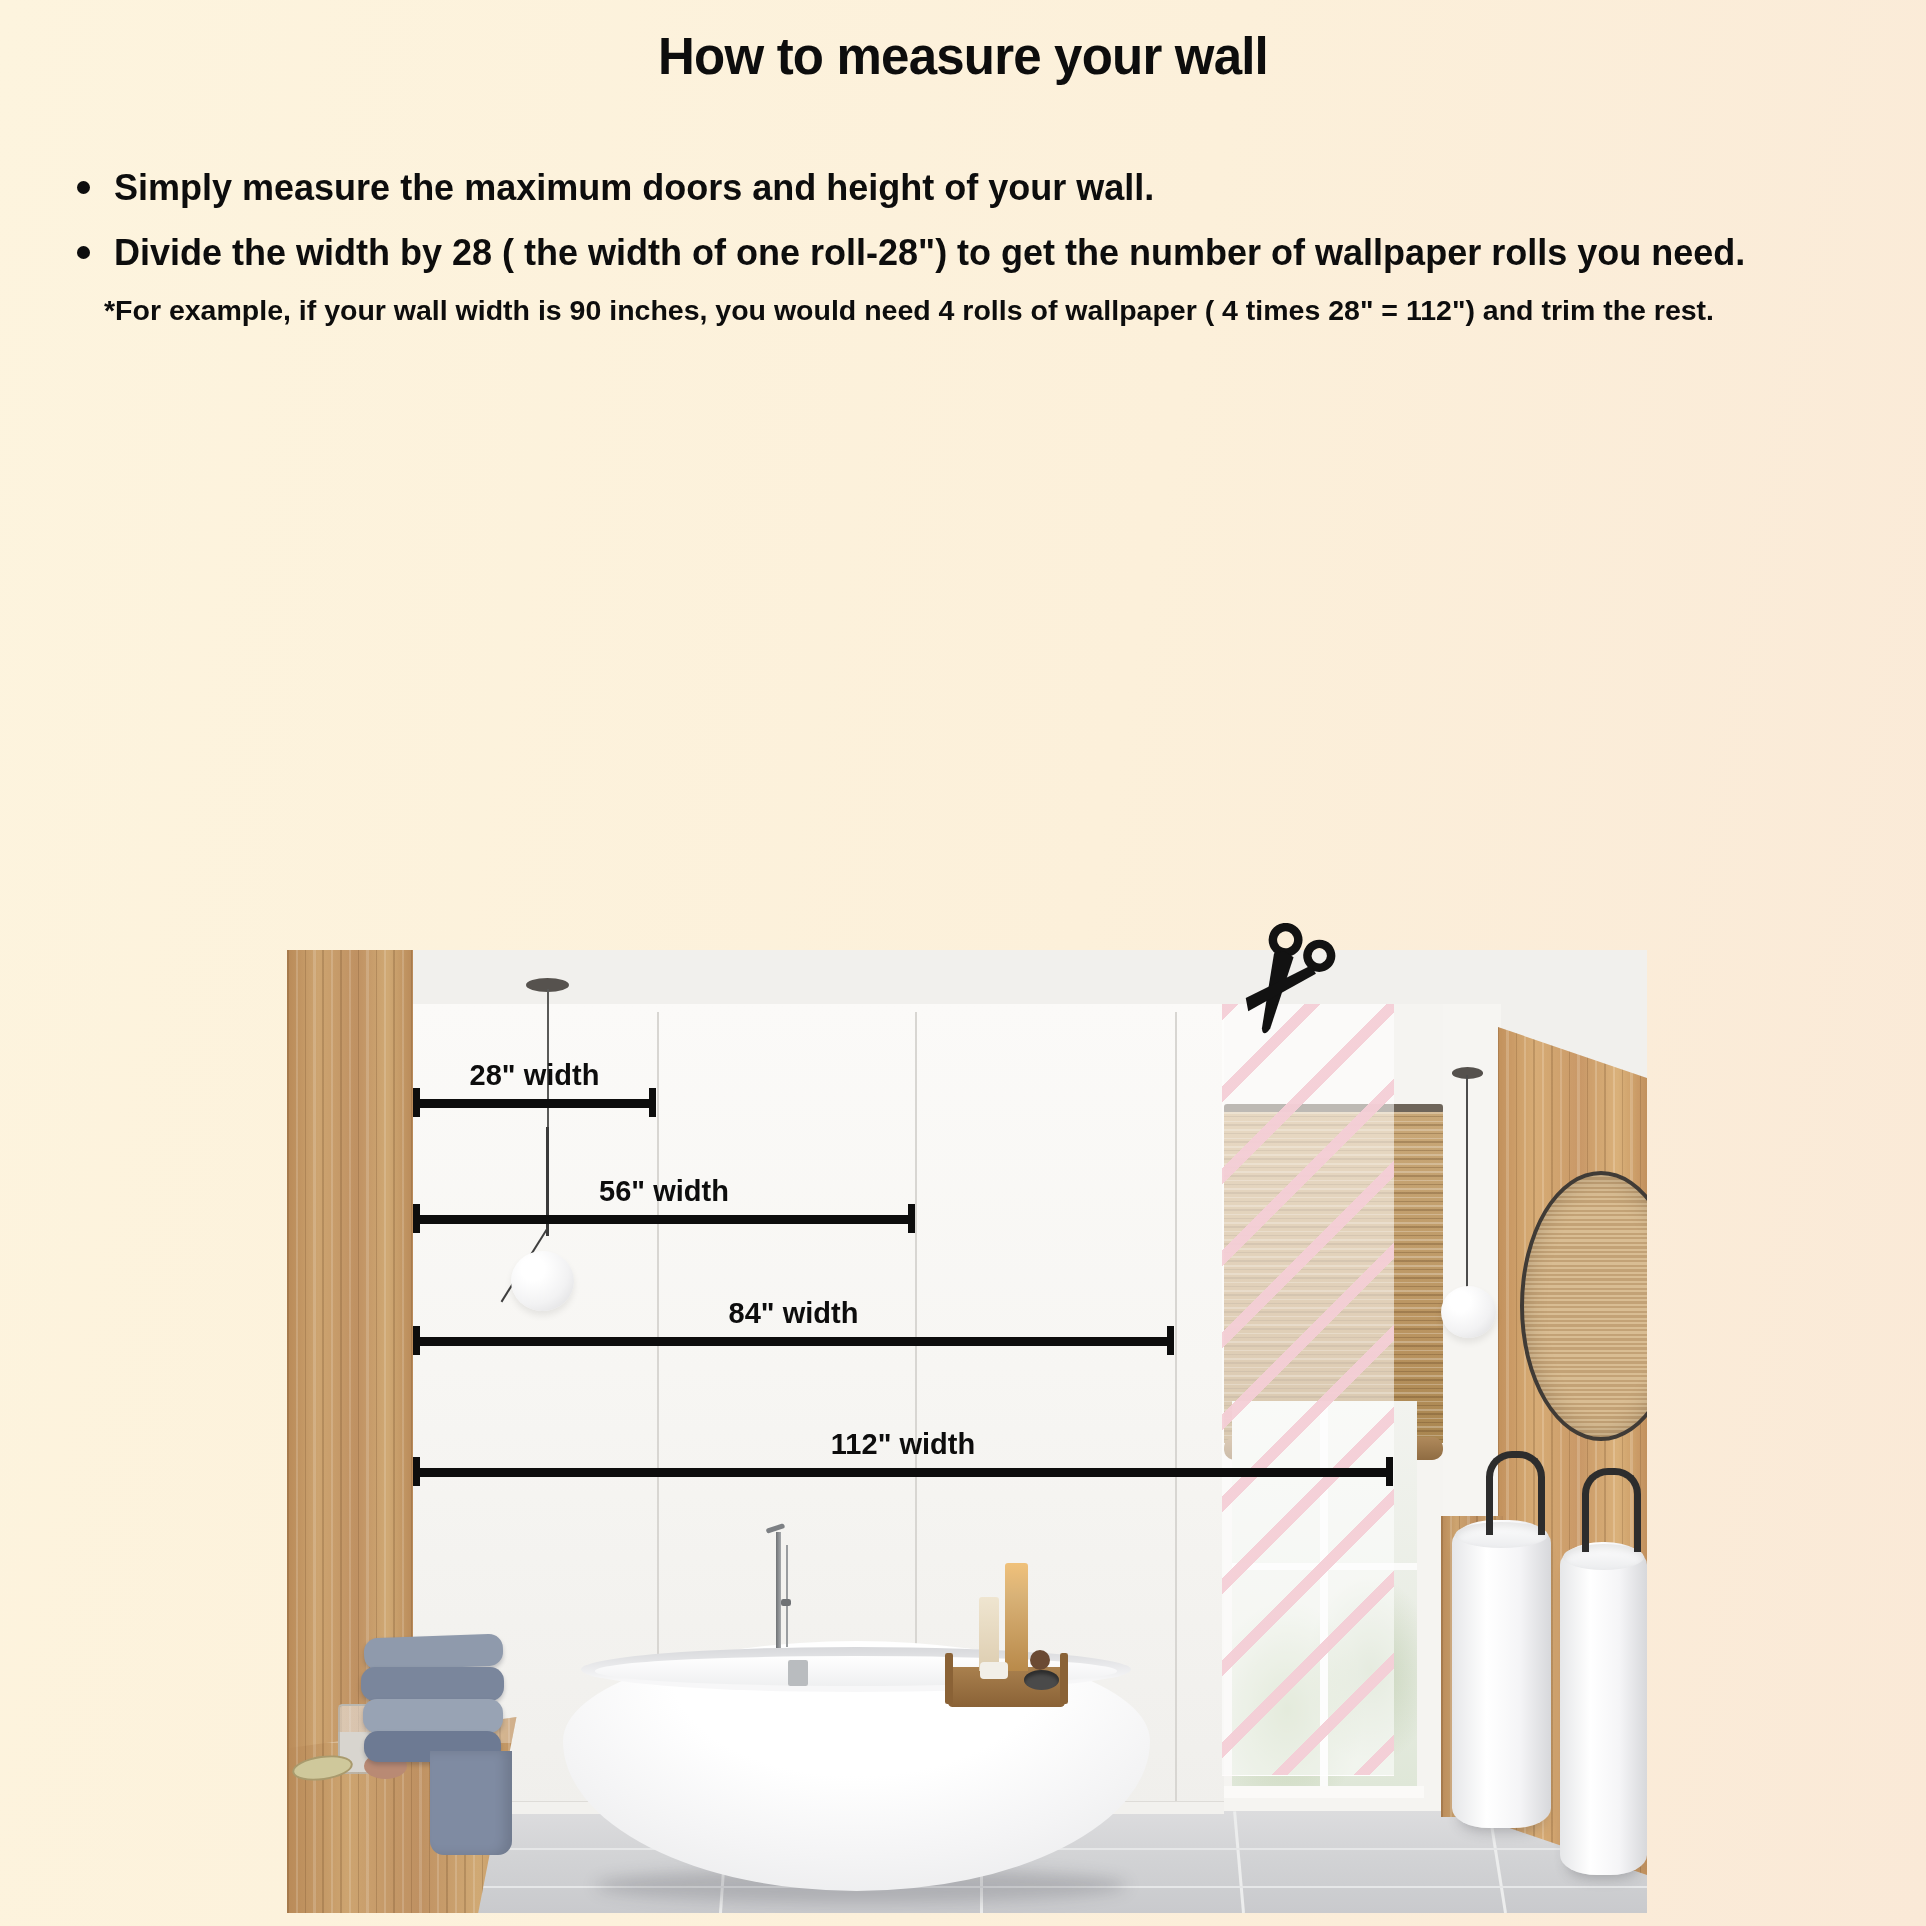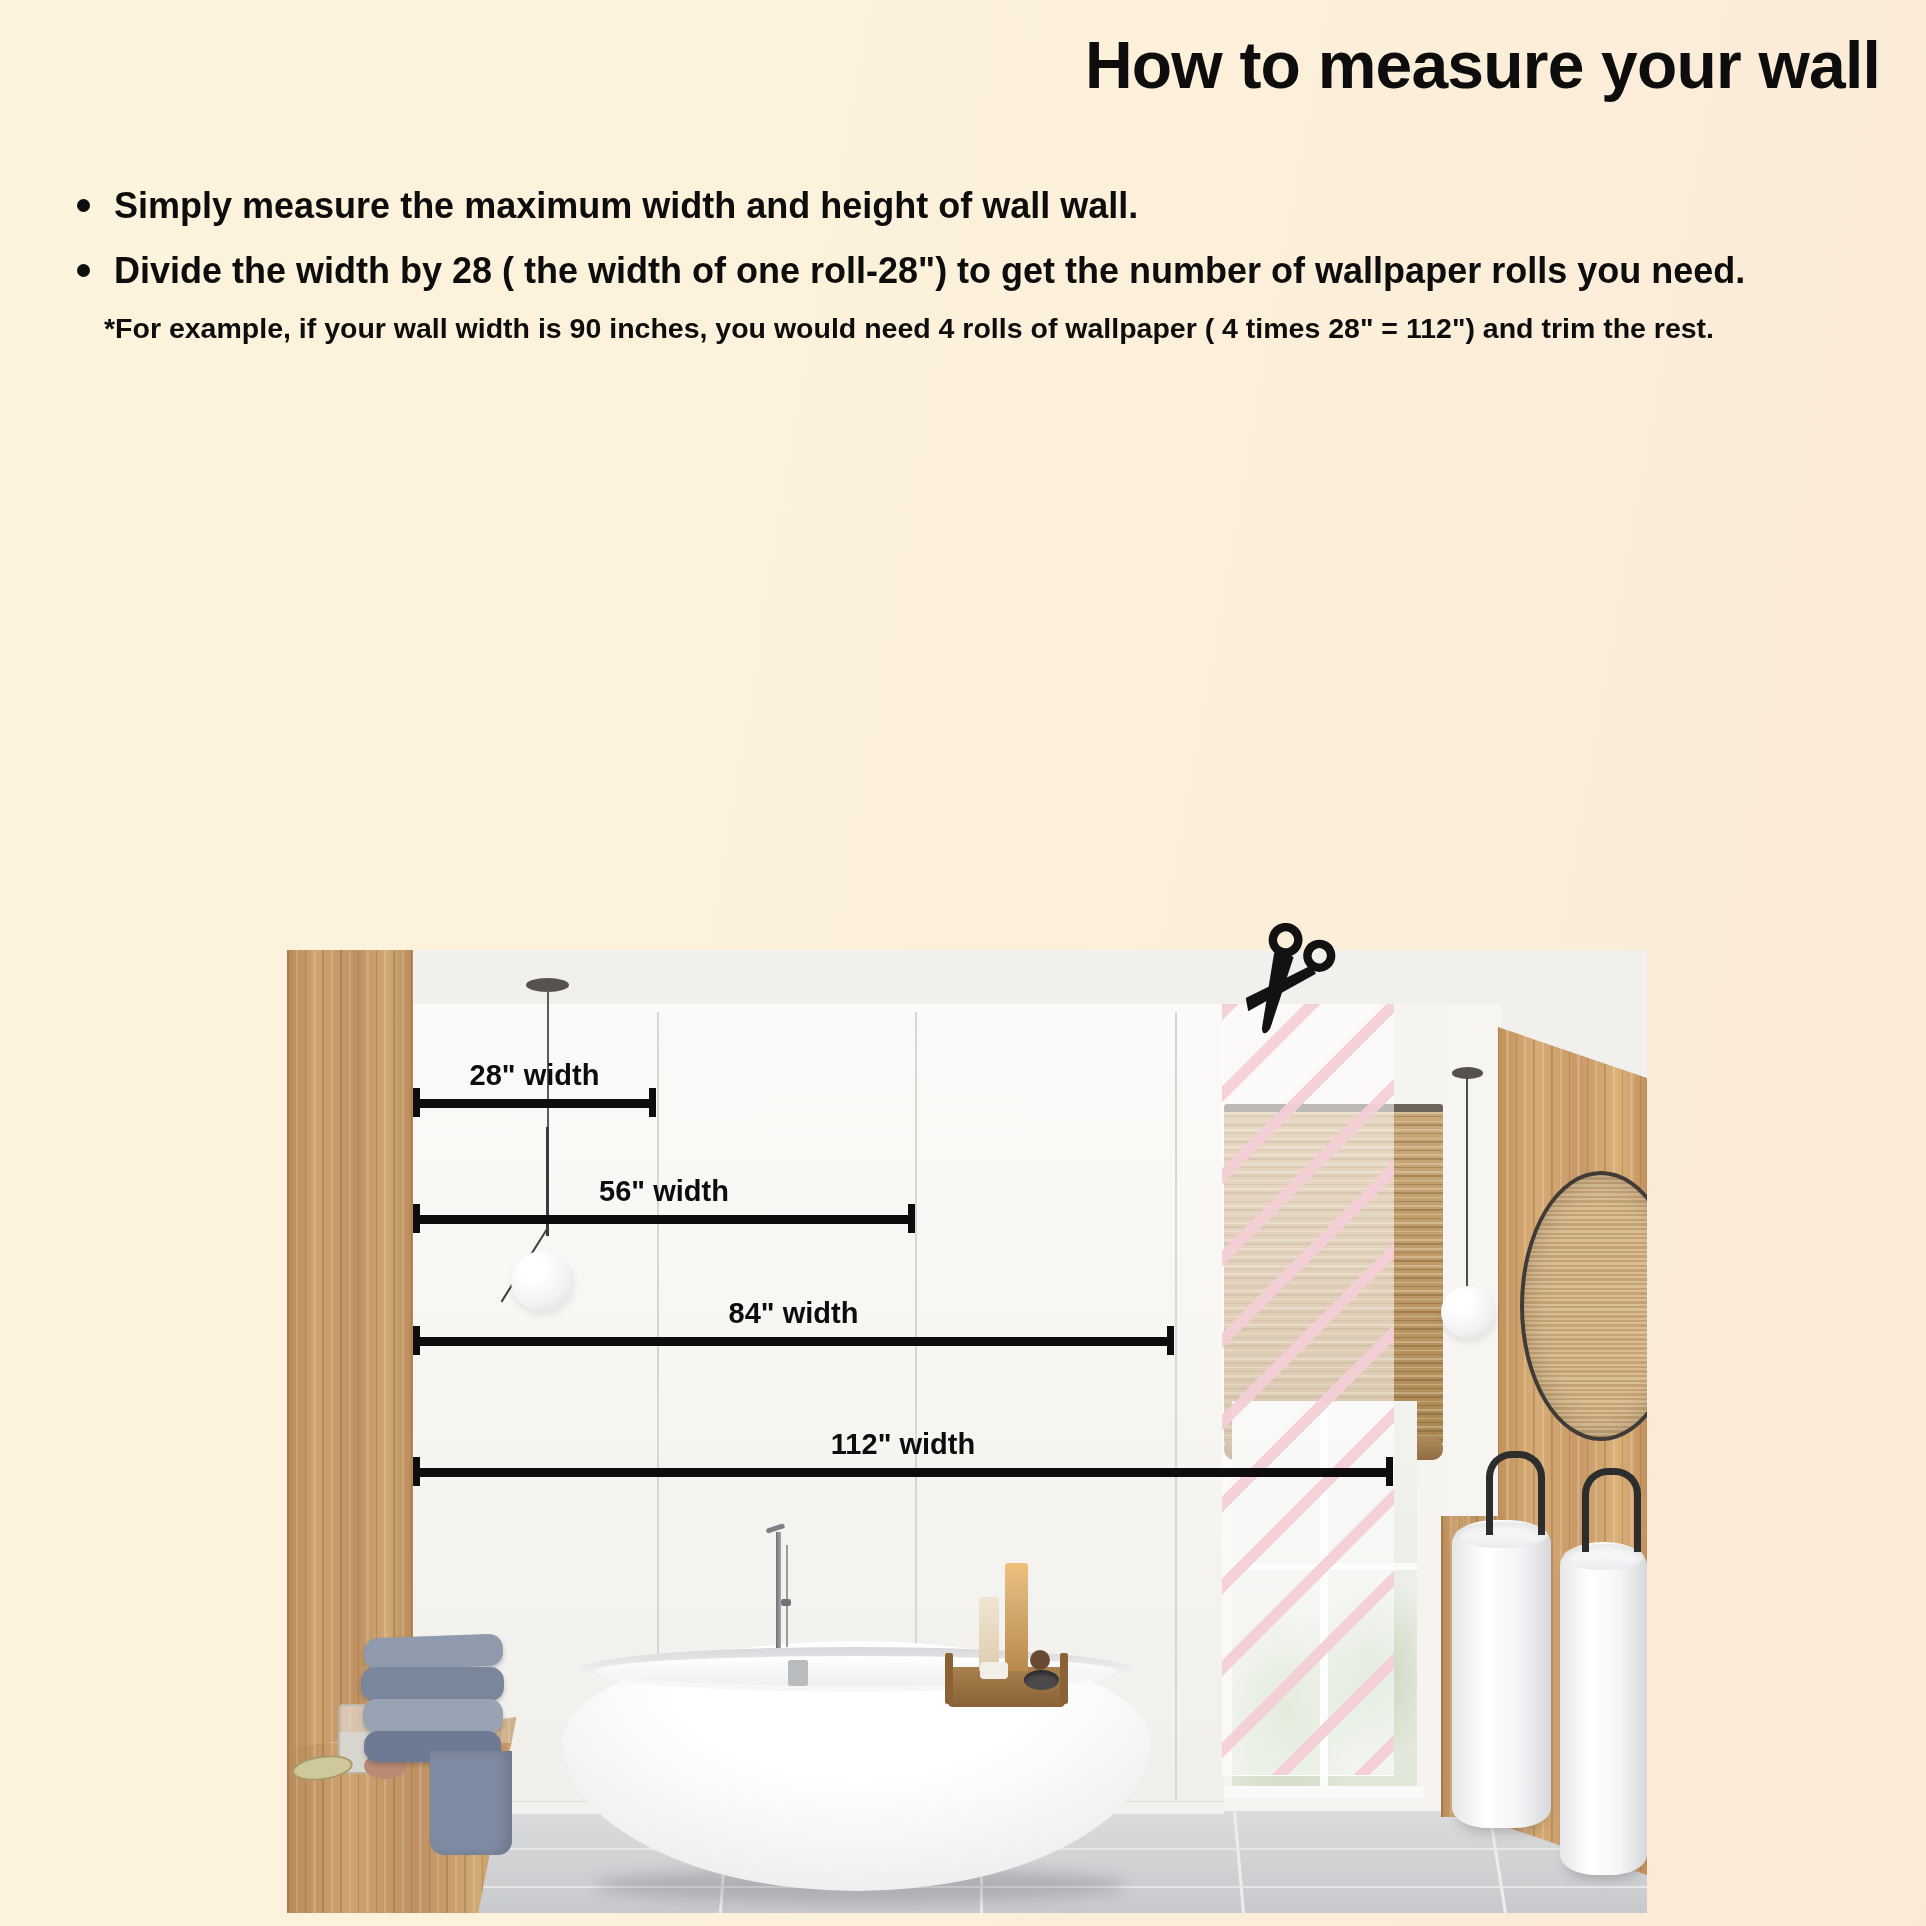--- a/index.html
+++ b/index.html
@@ -7,22 +7,22 @@
     position:relative;
     width:1926px;height:1926px;
     background:linear-gradient(100deg,#fdf4de 0%,#fcf0da 55%,#fae9d7 100%);
     font-family:"Liberation Sans", sans-serif;
     color:#0d0d0d;
     overflow:hidden;
   }
   
   .title{
     margin:26px 46px 0 46px;
-    text-align:right;
-    font-size:66px;
+    text-align:center;
+    font-size:51px;
     font-weight:700;
     letter-spacing:-0.8px;
     line-height:1.2;
   }
   ul.bullets{
     margin:68px 62px 0 71px;
     padding:0;list-style:none;
   }
   ul.bullets li{
     position:relative;
@@ -204,21 +204,21 @@
   .z1{z-index:1}.z2{z-index:2}.z3{z-index:3}.z4{z-index:4}.z5{z-index:5}.z6{z-index:6}
 </style>
 </head>
 <body>
 
 <div class="page">
 
   <h1 class="title">How to measure your wall</h1>
 
   <ul class="bullets">
-    <li><span>Simply measure the maximum width and height of wall wall.</span></li>
+    <li><span>Simply measure the maximum doors and height of your wall.</span></li>
     <li><span>Divide the width by 28 ( the width of one roll-28") to get the number of wallpaper rolls you need.</span></li>
   </ul>
 
   <p class="note">*For example, if your wall width is 90 inches, you would need 4 rolls of wallpaper ( 4 times 28" = 112") and trim the rest.</p>
 
   <div class="photo">
 
     <div class="abs ceiling-line z1"></div>
 
     <div class="abs wall-main z1"></div>

